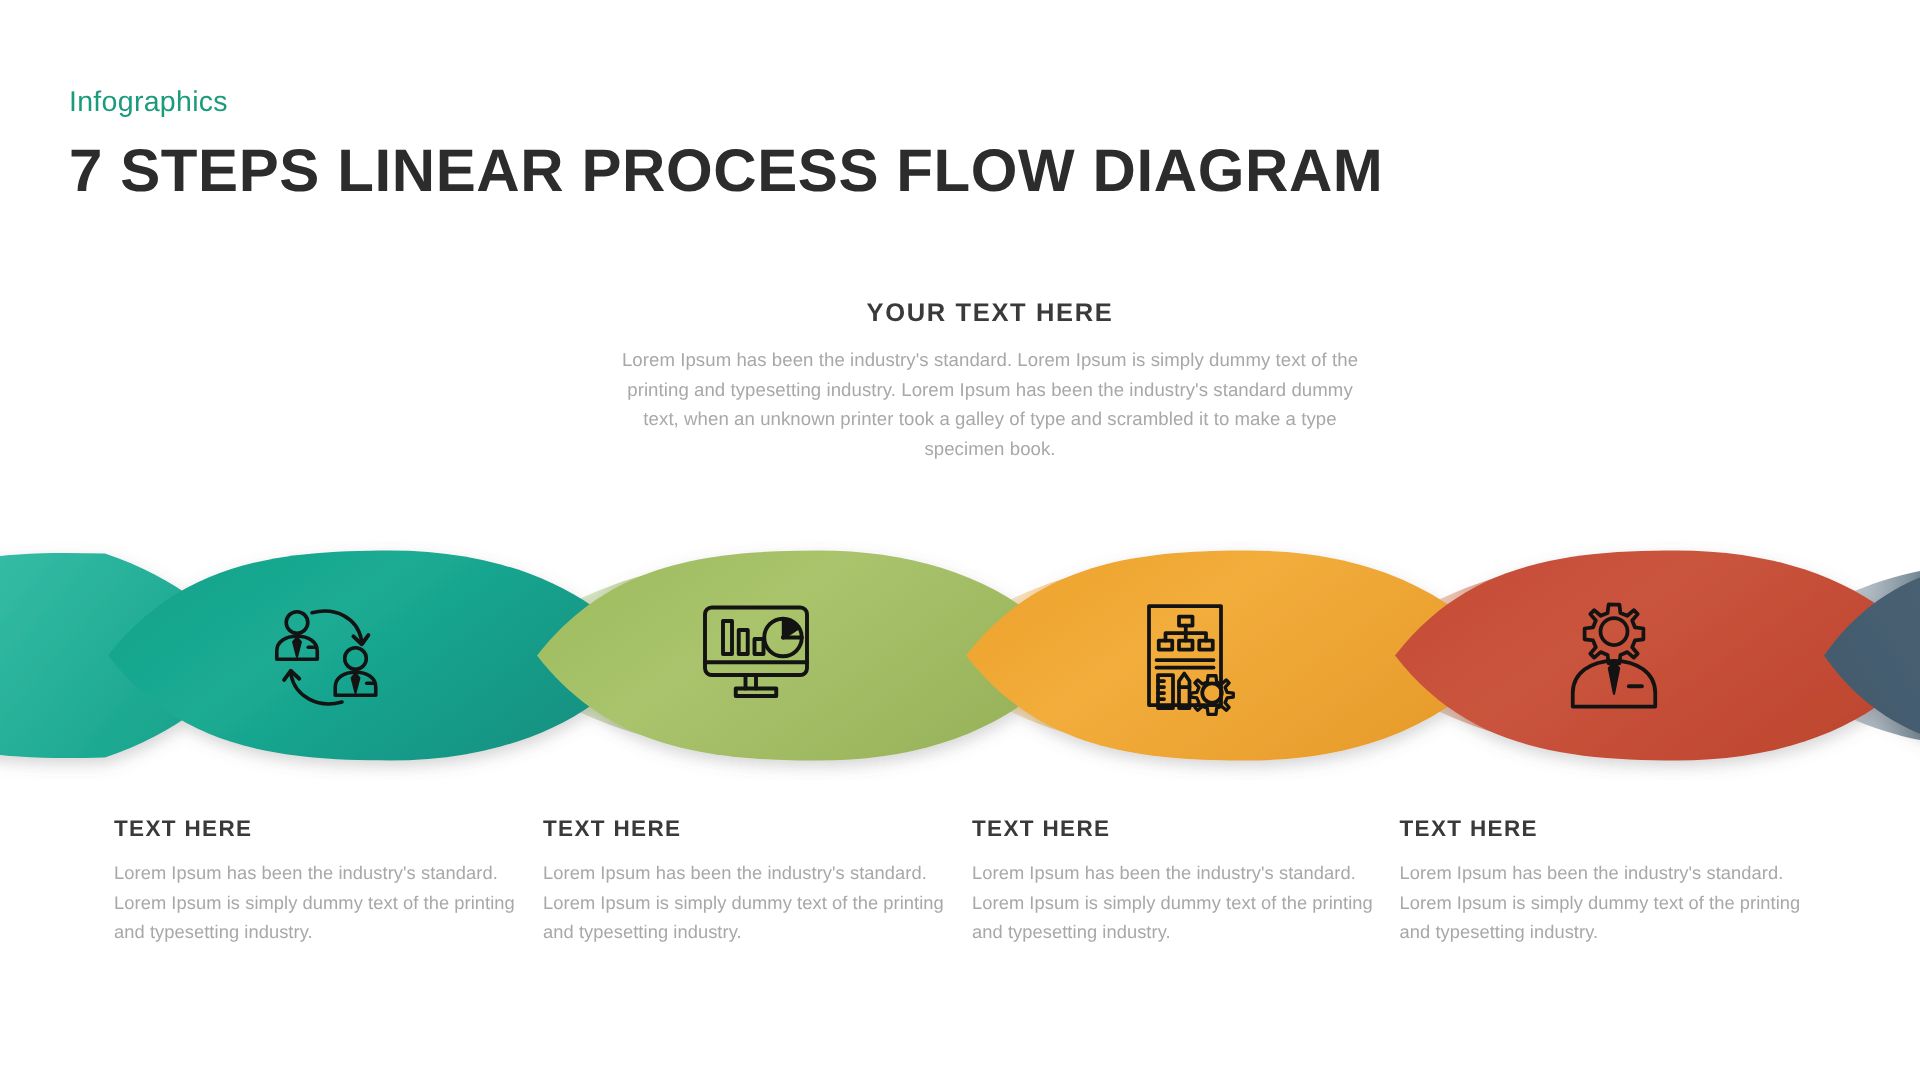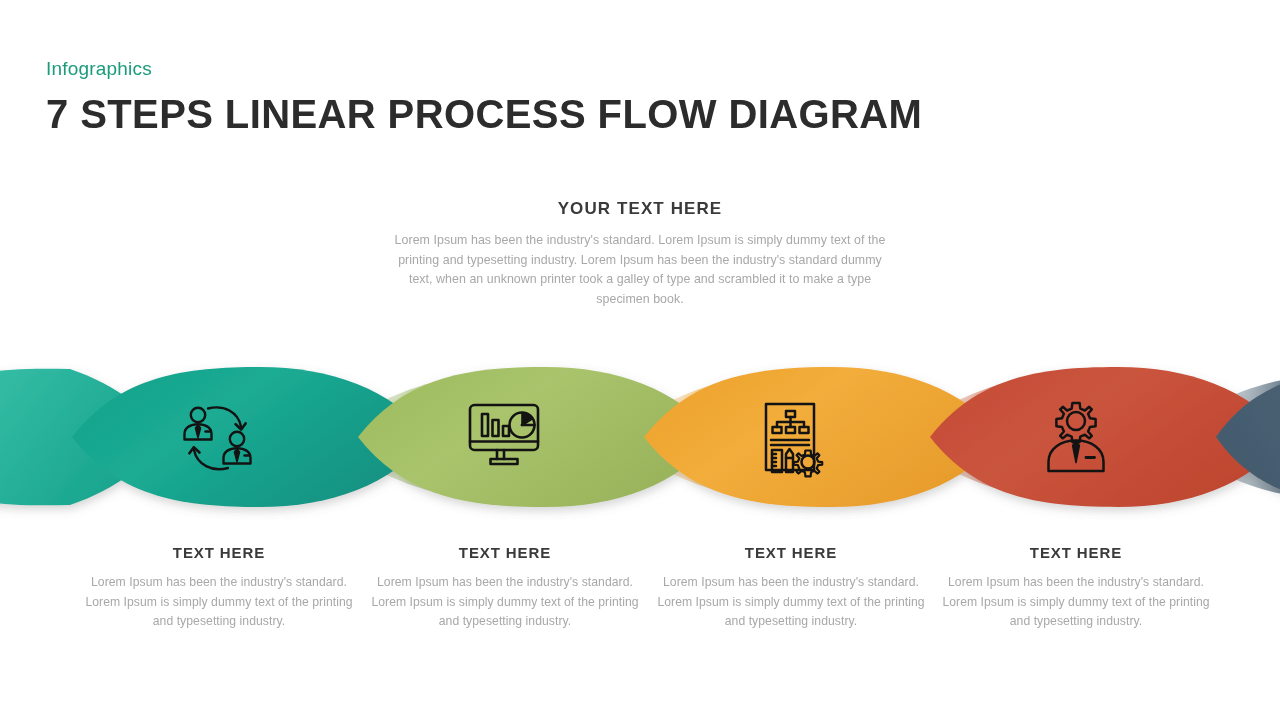--- a/index.html
+++ b/index.html
@@ -41,21 +41,21 @@
     font-weight: bold;
     color: #2c2c2c;
     letter-spacing: 0.4px;
     line-height: 46px;
     white-space: nowrap;
   }
 
   
   #intro {
     position: absolute;
-    left: 390px;
+    left: 410px;
     top: 197px;
     width: 500px;
     text-align: center;
   }
 
   #intro-title {
     font-size: 17px;
     font-weight: bold;
     color: #3a3a3a;
     letter-spacing: 1.1px;
@@ -94,21 +94,21 @@
   #icon-1 { left: 176px; }
   #icon-2 { left: 461px; }
   #icon-3 { left: 750px; }
   #icon-4 { left: 1033px; }
 
   
   .step-caption {
     position: absolute;
     top: 542px;
     width: 286px;
-    text-align: center;
+    text-align: left;
   }
 
   #caption-1 { left: 76px; }
   #caption-2 { left: 362px; }
   #caption-3 { left: 648px; }
   #caption-4 { left: 933px; }
 
   .caption-title {
     font-size: 15px;
     font-weight: bold;

